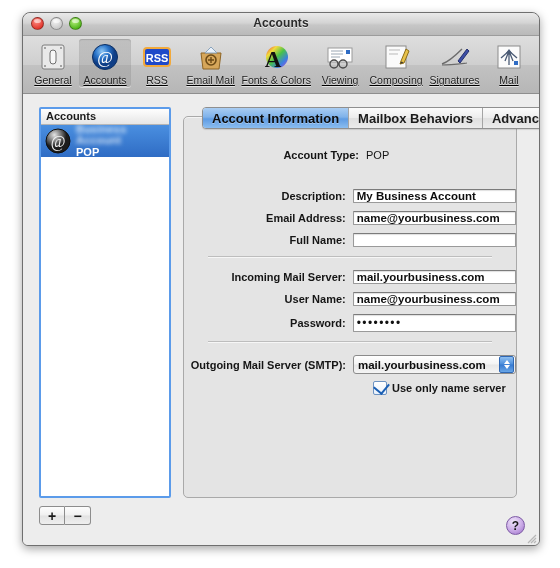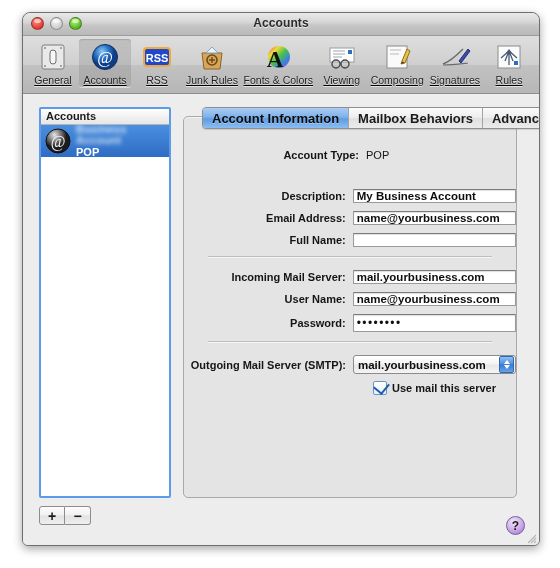--- a/index.html
+++ b/index.html
@@ -444,21 +444,21 @@
 
     <div class="tb-item">
       <div class="tb-icon">
         <svg width="30" height="30" viewBox="0 0 30 30">
           <path d="M5 11 L25 11 L23 27 L7 27 Z" fill="#d6a65a" stroke="#8e6424"></path>
           <path d="M9 11 L15 5 L21 11 Z" fill="#e9f1fb" stroke="#8aa4bd"></path>
           <circle cx="15" cy="18" r="5" fill="none" stroke="#6d4a16" stroke-width="1.6"></circle>
           <path d="M12 18 h6 M15 15 v6" stroke="#6d4a16" stroke-width="1.4"></path>
         </svg>
       </div>
-      <div class="tb-label">Junk Rules</div>
+      <div class="tb-label">Email Mail</div>
     </div>
 
     <div class="tb-item">
       <div class="tb-icon">
         <svg width="30" height="30" viewBox="0 0 30 30">
           <defs>
             <linearGradient id="wheel" x1="0" y1="0" x2="1" y2="1">
               <stop offset="0%" stop-color="#e8343a"></stop>
               <stop offset="25%" stop-color="#f2d93c"></stop>
               <stop offset="50%" stop-color="#49c24a"></stop>
@@ -512,21 +512,21 @@
 
     <div class="tb-item">
       <div class="tb-icon">
         <svg width="30" height="30" viewBox="0 0 30 30">
           <rect x="4" y="4" width="22" height="22" fill="#fbfbfb" stroke="#8c8c8c"></rect>
           <path d="M15 23 L15 9 M15 9 L7 16 M15 9 L23 16 M15 9 L11 19 M15 9 L19 19" stroke="#4a5a74" stroke-width="1.3" fill="none"></path>
           <path d="M15 7 L12 11 L18 11 Z" fill="#4a5a74"></path>
           <rect x="20" y="19" width="4" height="4" fill="#2f6cc4"></rect>
         </svg>
       </div>
-      <div class="tb-label">Rules</div>
+      <div class="tb-label">Mail</div>
     </div>
 
   </div>
 
   <div class="content">
 
     <div class="acct-list">
       <div class="acct-header">Accounts</div>
       <div class="acct-row">
         <div class="acct-avatar">
@@ -613,21 +613,21 @@
               <div class="arr-up"></div>
               <div class="arr-dn"></div>
             </div>
           </div>
         </div>
 
         <div class="cb-row">
           <div class="checkbox">
             <span class="tick"></span>
           </div>
-          <div class="cb-label">Use mail this server</div>
+          <div class="cb-label">Use only name server</div>
         </div>
 
       </div>
     </div>
 
     <div class="help-btn">?</div>
 
     <div class="grip">
       <svg width="13" height="13" viewBox="0 0 13 13">
         <path d="M12 4 L4 12 M12 7 L7 12 M12 10 L10 12" stroke="#8a8a8a" stroke-width="1.2"></path>

